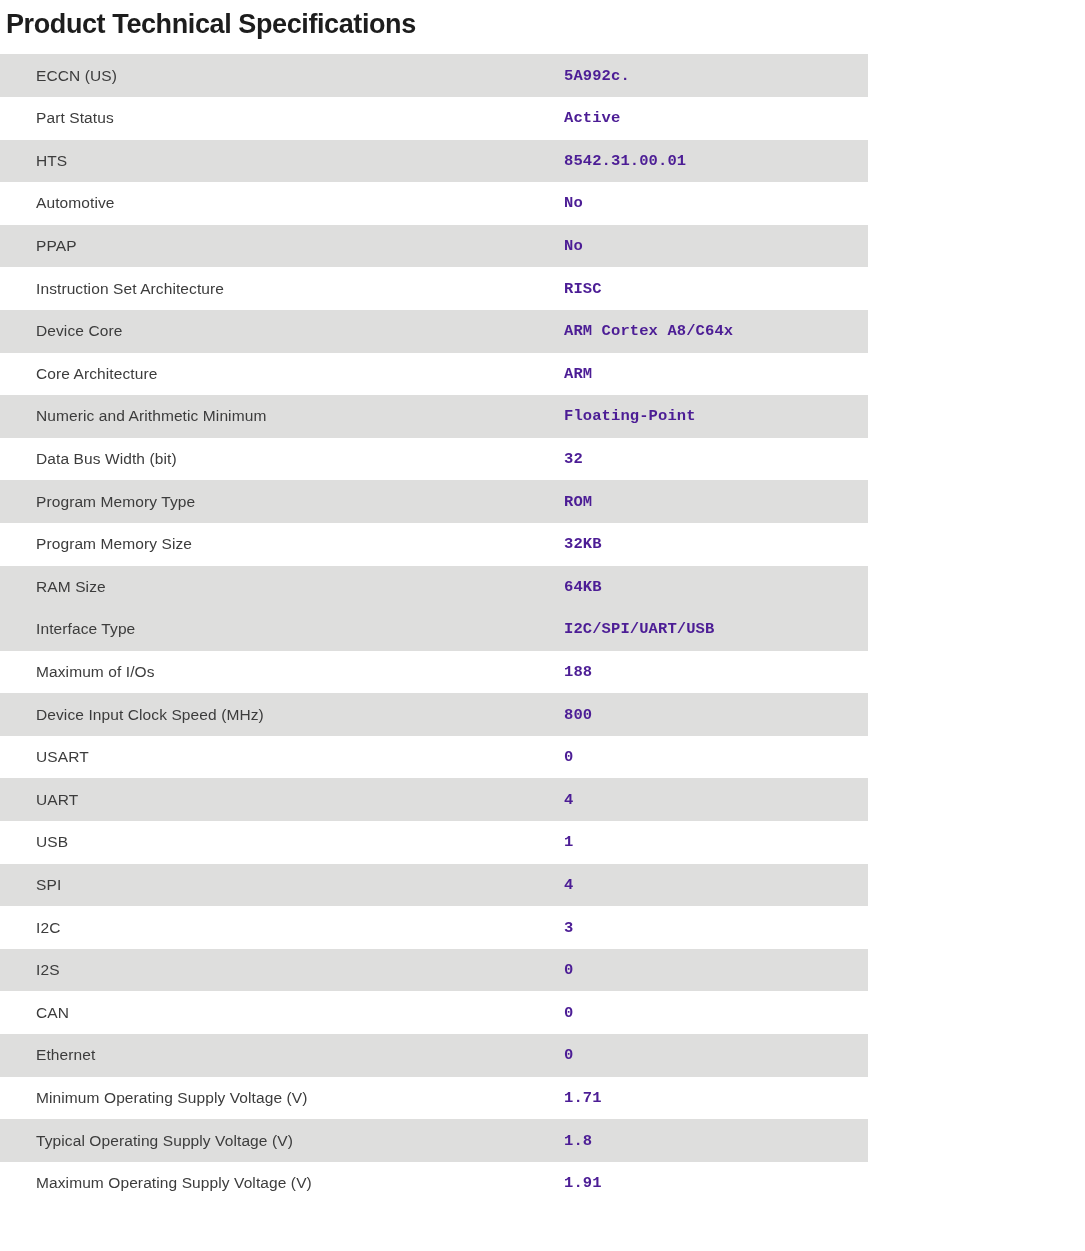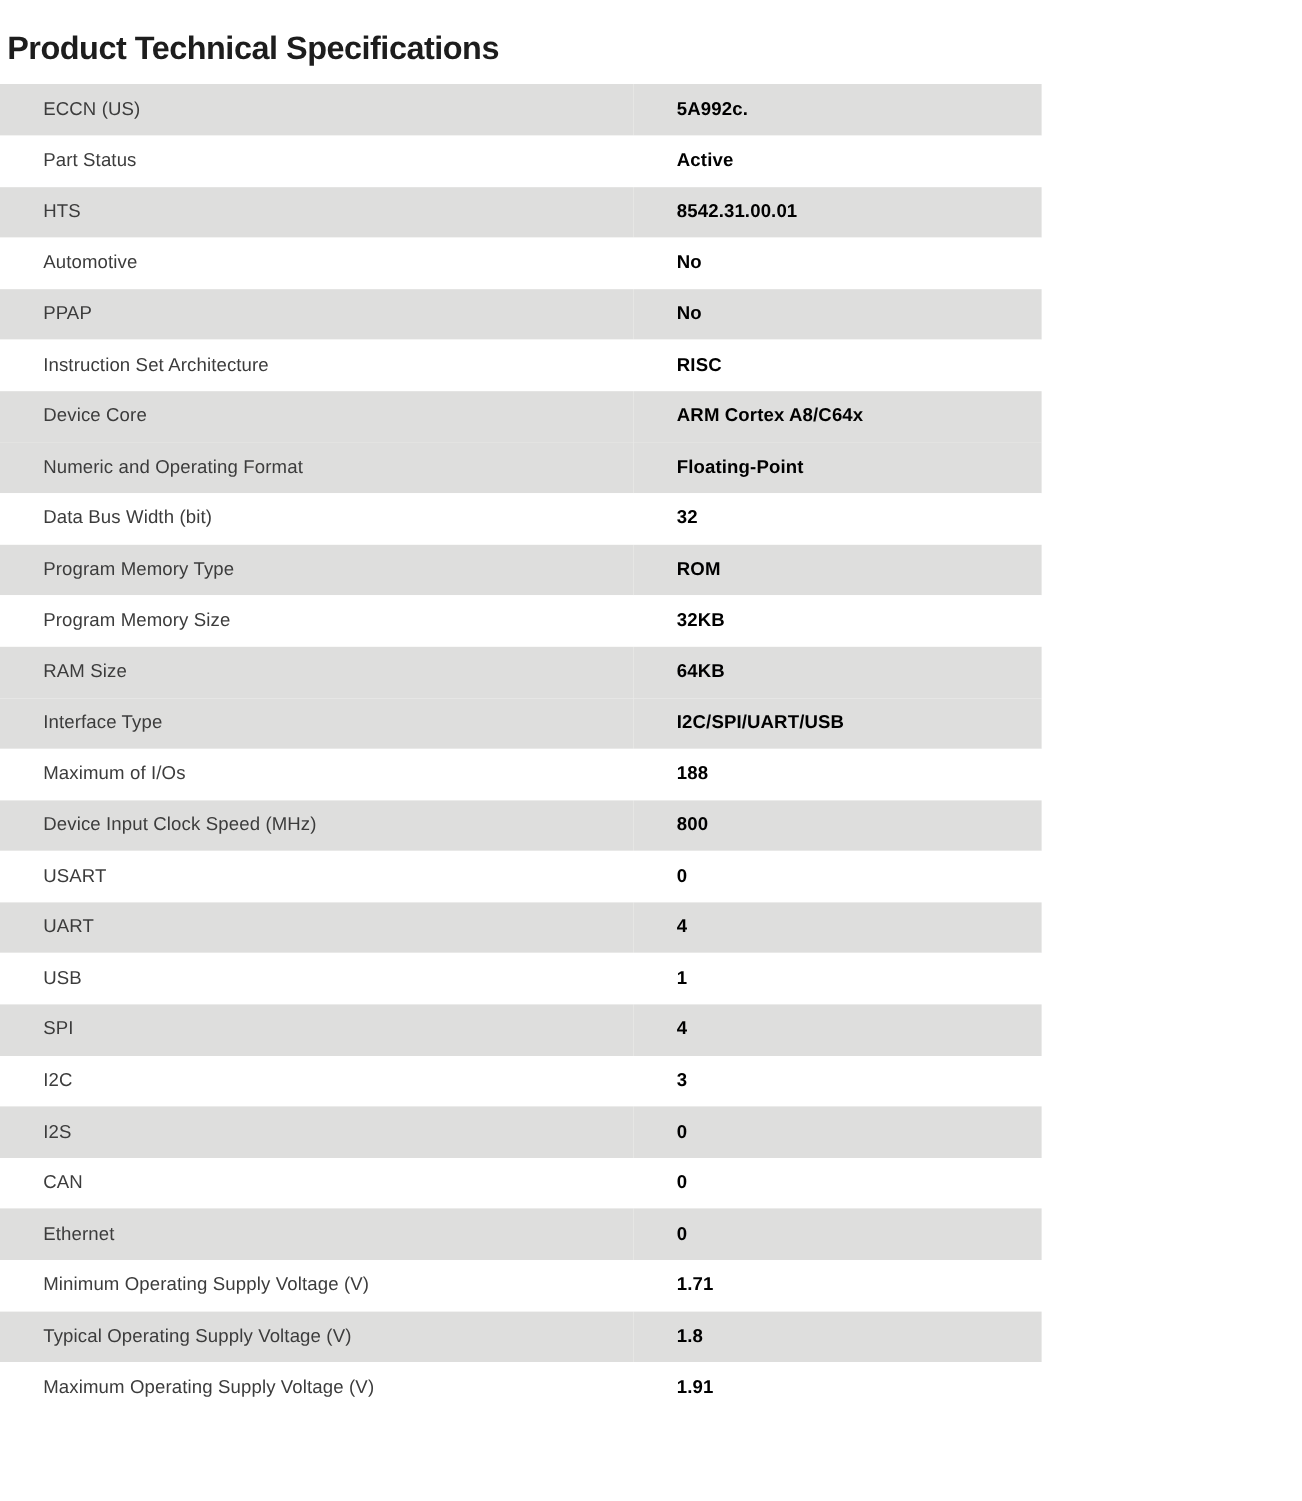--- a/index.html
+++ b/index.html
@@ -17,21 +17,21 @@
   .page {
     width: 1085px;
     padding: 0;
     box-sizing: border-box;
   }
   .page-title {
     font-size: 27px;
     font-weight: bold;
     letter-spacing: -0.4px;
     color: #1d1d1d;
-    margin: 24px 0 14px 6px;
+    margin: 8px 0 14px 6px;
     line-height: 1.2;
   }
   .spec-table {
     width: 868px;
     border-collapse: collapse;
     table-layout: fixed;
   }
   .spec-table tr.odd-row {
     background: #dededd;
   }
@@ -47,24 +47,25 @@
   td.spec-label {
     width: 528px;
     padding-left: 36px;
     color: #3c3c3c;
     font-weight: normal;
     box-sizing: border-box;
     letter-spacing: 0.1px;
   }
   td.spec-value {
     padding-left: 36px;
-    color: #000000;
+    color: #4c1d95;
     font-weight: bold;
     box-sizing: border-box;
     letter-spacing: 0.1px;
+    font-family: Liberation Mono, monospace;
   }
 </style>
 </head>
 <body>
 
 <div class="page">
 
   <h1 class="page-title">Product Technical Specifications</h1>
 
   <table class="spec-table">
@@ -90,22 +91,26 @@
           <td class="spec-value">No</td>
         </tr>
         <tr class="even-row">
           <td class="spec-label">Instruction Set Architecture</td>
           <td class="spec-value">RISC</td>
         </tr>
         <tr class="odd-row">
           <td class="spec-label">Device Core</td>
           <td class="spec-value">ARM Cortex A8/C64x</td>
         </tr>
+        <tr class="even-row">
+          <td class="spec-label">Core Architecture</td>
+          <td class="spec-value">ARM</td>
+        </tr>
         <tr class="odd-row">
-          <td class="spec-label">Numeric and Operating Format</td>
+          <td class="spec-label">Numeric and Arithmetic Minimum</td>
           <td class="spec-value">Floating-Point</td>
         </tr>
         <tr class="even-row">
           <td class="spec-label">Data Bus Width (bit)</td>
           <td class="spec-value">32</td>
         </tr>
         <tr class="odd-row">
           <td class="spec-label">Program Memory Type</td>
           <td class="spec-value">ROM</td>
         </tr>

